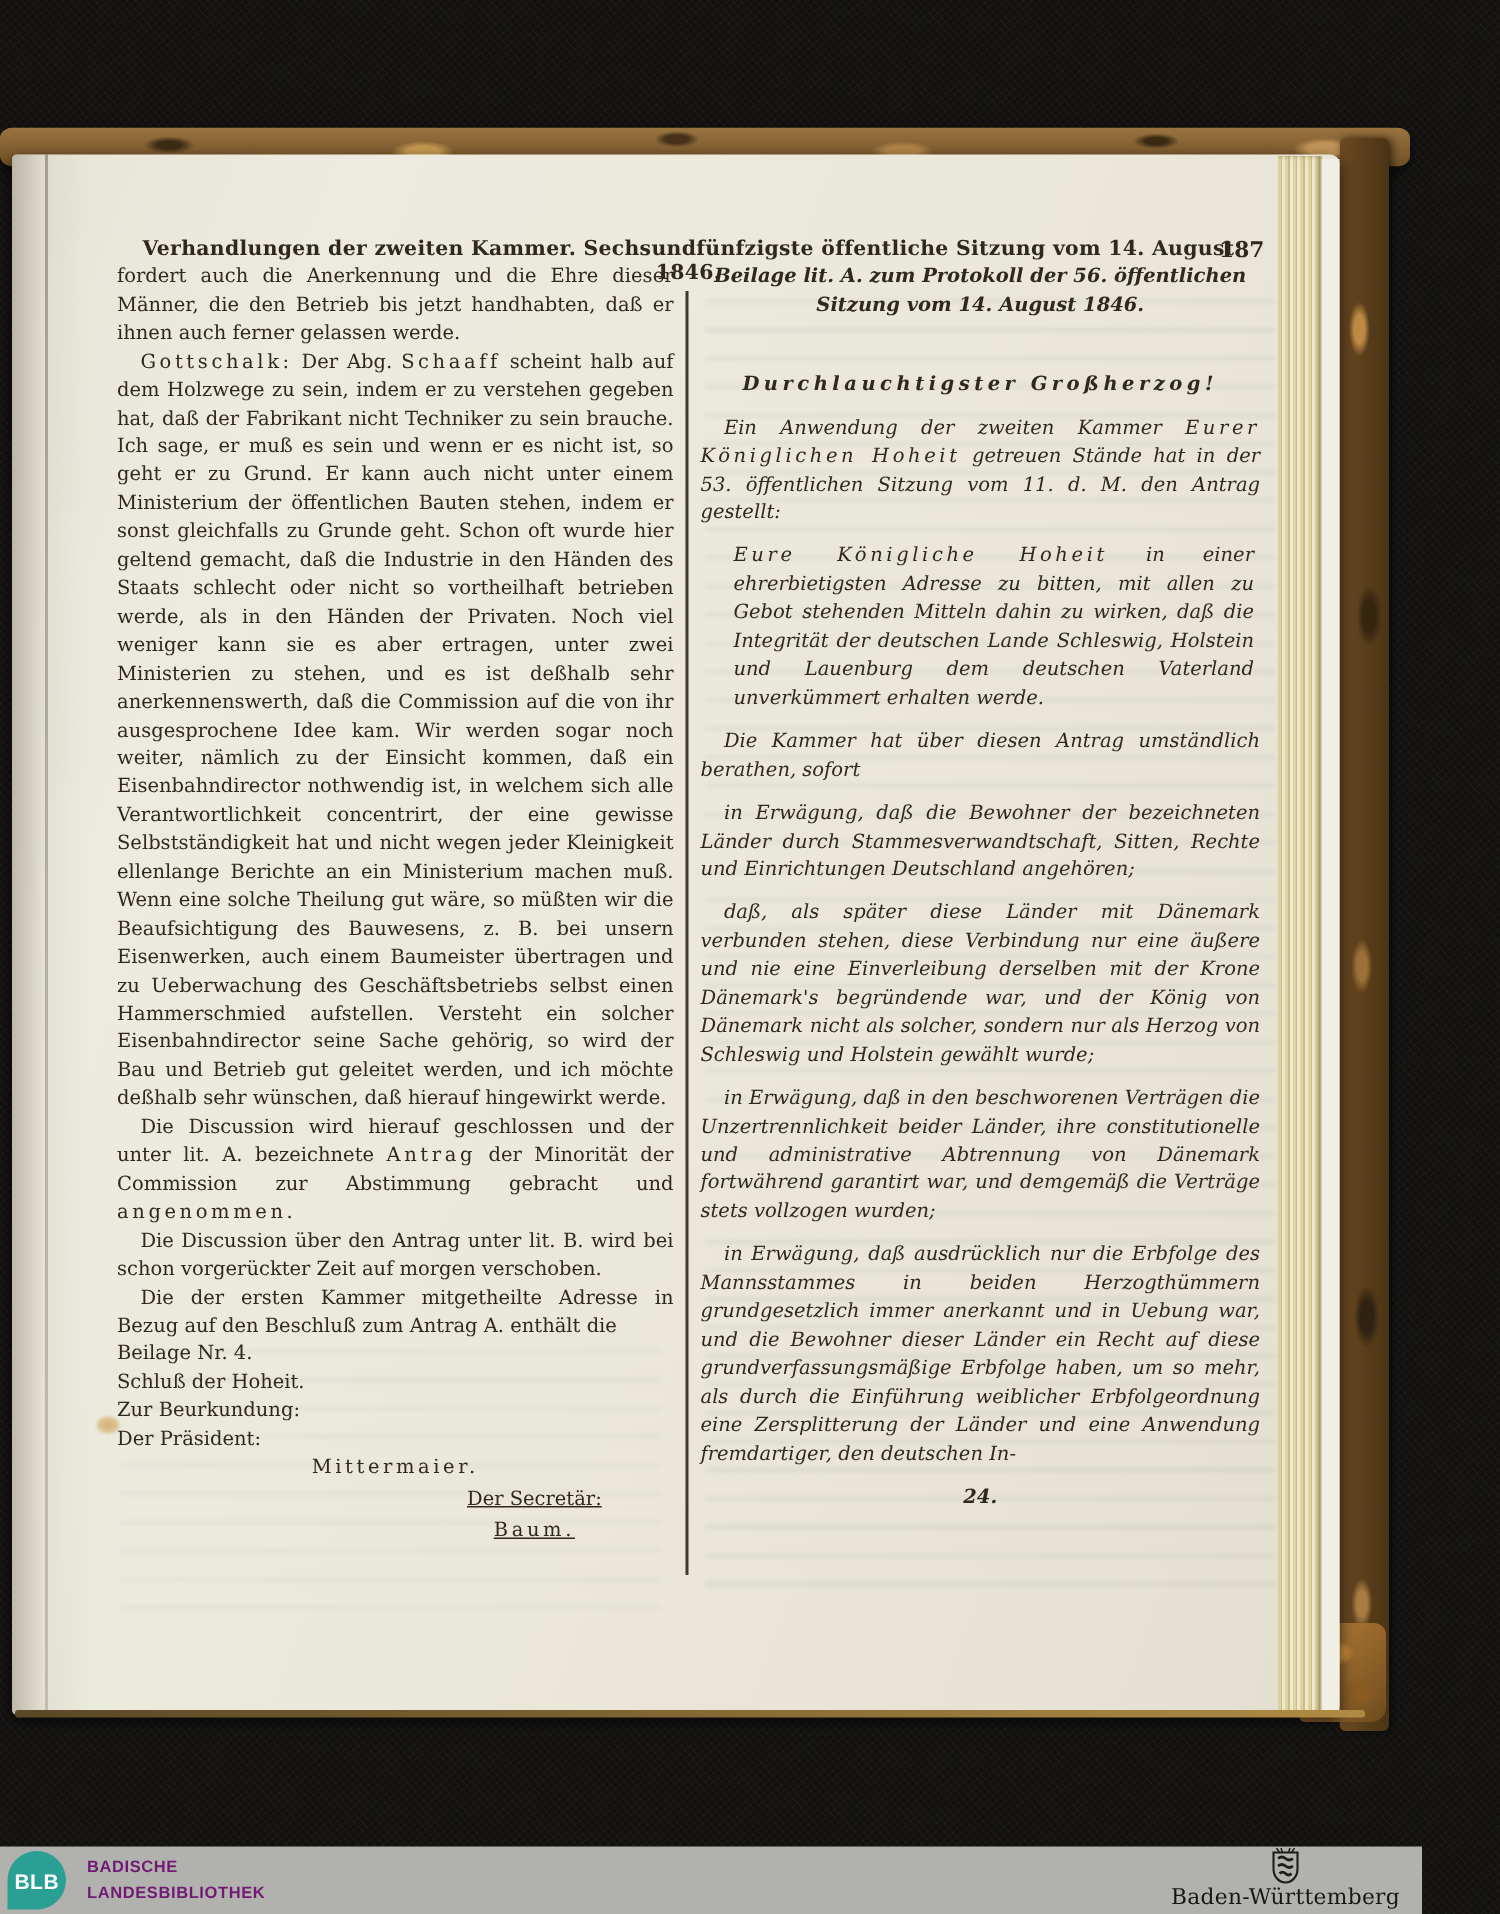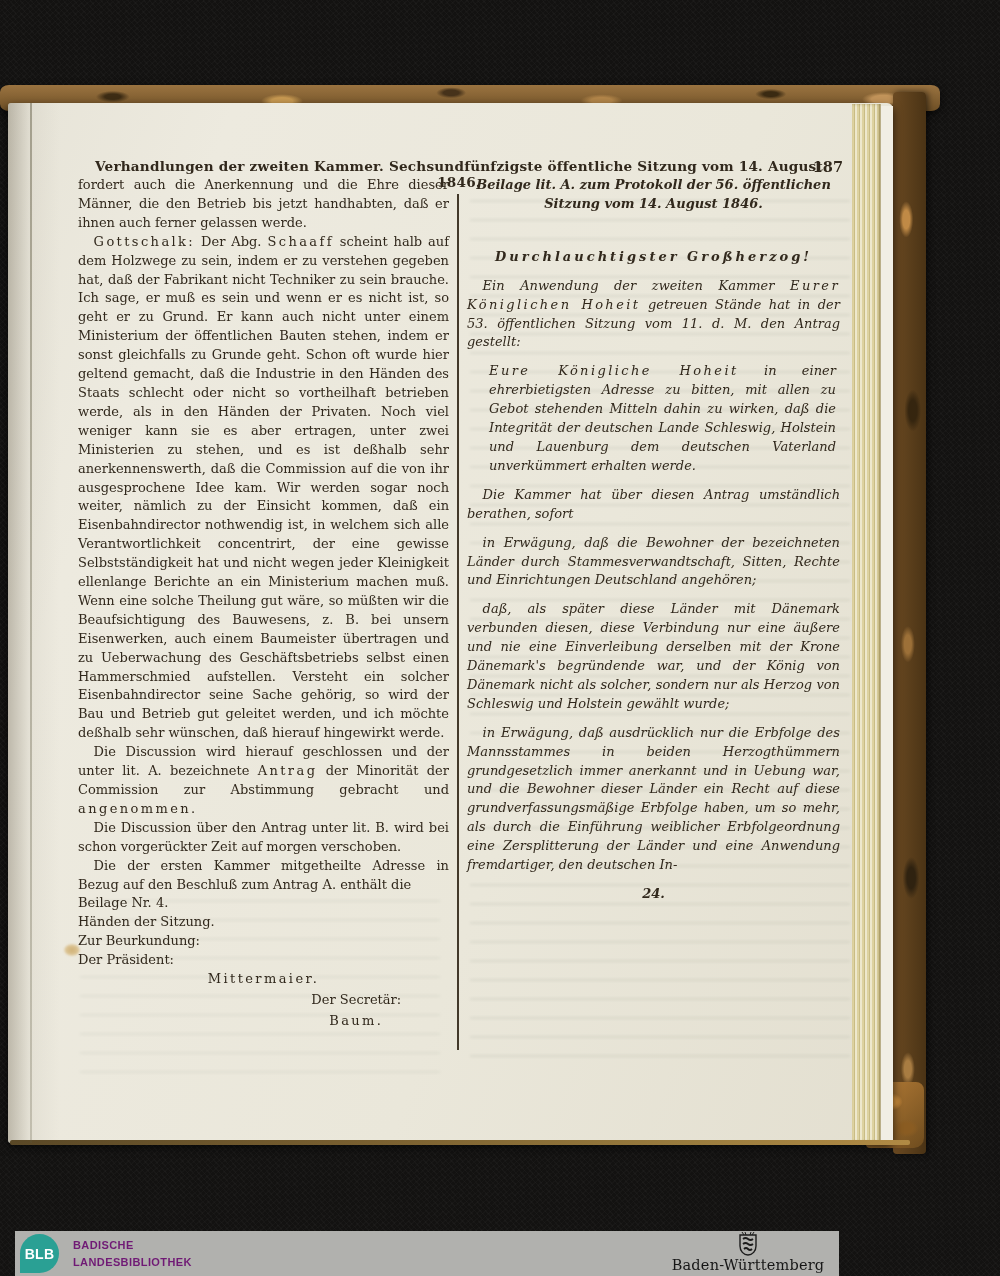--- a/index.html
+++ b/index.html
@@ -83,30 +83,30 @@
     hyphens:auto;-webkit-hyphens:auto;}
   .col-left{left:78px;width:371px;}
   .col-right{left:467px;width:373px;font-style:italic;}
   .col-divider{position:absolute;left:457px;top:194px;width:1.5px;height:856px;background:#43392a;}
   .col p{margin:0;}
   .sperr{letter-spacing:2.4px;}
   p[data-role="body"]{text-indent:1.2em;}
   p[data-role="body-flush"]{text-indent:0;}
   p[data-role="centered"]{text-indent:0;}
   p[data-role="centered-spaced"]{text-align:center;text-indent:0;letter-spacing:2.4px;}
-  p[data-role="attestation"]{margin-left:50%;text-align:center;text-indent:0;margin-top:2px;}
+  p[data-role="attestation"]{margin-left:50%;text-align:center;text-indent:0;margin-top:2px;text-decoration:underline;}
   p[data-role="quote"]{margin:10px 4px 10px 22px;text-indent:0;}
   p[data-role="protocol-heading"]{text-align:center;text-indent:0;font-weight:bold;margin-bottom:34px;}
   p[data-role="heading-1"]{text-align:center;text-indent:0;letter-spacing:3px;font-weight:bold;margin-bottom:10px;}
   p[data-role="heading-2"]{text-align:center;text-indent:0;letter-spacing:3px;font-weight:bold;margin-bottom:21px;}
   .col-right p[data-role="body"]{margin-bottom:10px;}
   p[data-role="page-signature"]{text-align:center;text-indent:0;margin-top:2px;font-weight:bold;}
 
   
-  .footer{position:absolute;left:15px;top:1231px;width:824px;height:45px;background:#b1b1ae;
+  .footer{position:absolute;left:0;top:1231px;width:948px;height:45px;background:#b1b1ae;
     font-family:"Liberation Sans", sans-serif;text-decoration:underline;}
   .blb-badge{position:absolute;left:5px;top:3px;width:39px;height:39px;background:#2aa094;
     border-radius:50% 50% 50% 0;display:flex;align-items:center;justify-content:center;}
   .blb-badge span{color:#fff;font-weight:bold;font-size:14px;letter-spacing:.3px;}
   .blb-name{position:absolute;left:58px;top:6px;color:#701a75;font-weight:bold;
     font-size:11px;line-height:16.5px;letter-spacing:.4px;}
   .bw{position:absolute;right:6px;top:0;width:170px;height:45px;text-align:center;color:#161616;}
   .bw svg{display:block;margin:1px auto 0;}
   .bw-label{font-family:"DejaVu Serif", serif;font-size:14.5px;letter-spacing:.2px;margin-top:0;}
 </style>
@@ -131,36 +131,37 @@
   <div class="page-header print">Verhandlungen der zweiten Kammer. Sechsundfünfzigste öffentliche Sitzung vom 14. August 1846.</div>
   <div class="folio print">187</div>
 
   <div class="col col-left print" id="col-left" lang="de">
       <p data-role="body-flush"><span>fordert auch die Anerkennung und die Ehre dieser Männer, die den Betrieb bis jetzt handhabten, daß er ihnen auch ferner gelassen werde.</span></p>
       <p data-role="body"><span class="sperr">Gottschalk:</span><span> Der Abg. </span><span class="sperr">Schaaff</span><span> scheint halb auf dem Holzwege zu sein, indem er zu verstehen gegeben hat, daß der Fabrikant nicht Techniker zu sein brauche. Ich sage, er muß es sein und wenn er es nicht ist, so geht er zu Grund. Er kann auch nicht unter einem Ministerium der öffentlichen Bauten stehen, indem er sonst gleichfalls zu Grunde geht. Schon oft wurde hier geltend gemacht, daß die Industrie in den Händen des Staats schlecht oder nicht so vortheilhaft betrieben werde, als in den Händen der Privaten. Noch viel weniger kann sie es aber ertragen, unter zwei Ministerien zu stehen, und es ist deßhalb sehr anerkennenswerth, daß die Commission auf die von ihr ausgesprochene Idee kam. Wir werden sogar noch weiter, nämlich zu der Einsicht kommen, daß ein Eisenbahndirector nothwendig ist, in welchem sich alle Verantwortlichkeit concentrirt, der eine gewisse Selbstständigkeit hat und nicht wegen jeder Kleinigkeit ellenlange Berichte an ein Ministerium machen muß. Wenn eine solche Theilung gut wäre, so müßten wir die Beaufsichtigung des Bauwesens, z. B. bei unsern Eisenwerken, auch einem Baumeister übertragen und zu Ueberwachung des Geschäftsbetriebs selbst einen Hammerschmied aufstellen. Versteht ein solcher Eisenbahndirector seine Sache gehörig, so wird der Bau und Betrieb gut geleitet werden, und ich möchte deßhalb sehr wünschen, daß hierauf hingewirkt werde.</span></p>
       <p data-role="body"><span>Die Discussion wird hierauf geschlossen und der unter lit. A. bezeichnete </span><span class="sperr">Antrag</span><span> der Minorität der Commission zur Abstimmung gebracht und </span><span class="sperr">angenommen.</span></p>
       <p data-role="body"><span>Die Discussion über den Antrag unter lit. B. wird bei schon vorgerückter Zeit auf morgen verschoben.</span></p>
       <p data-role="body"><span>Die der ersten Kammer mitgetheilte Adresse in Bezug auf den Beschluß zum Antrag A. enthält die</span></p>
       <p data-role="centered"><span>Beilage Nr. 4.</span></p>
-      <p data-role="body-flush"><span>Händen der Sitzung.</span></p>
+      <p data-role="body-flush"><span>Schluß der Hoheit.</span></p>
       <p data-role="centered"><span>Zur Beurkundung:</span></p>
       <p data-role="centered"><span>Der Präsident:</span></p>
       <p data-role="centered-spaced"><span>Mittermaier.</span></p>
       <p data-role="attestation"><span>Der Secretär:</span></p>
       <p data-role="attestation"><span class="sperr">Baum.</span></p>
     </div>
   <div class="col-divider"></div>
   <div class="col col-right print" id="col-right" lang="de">
       <p data-role="protocol-heading"><span>Beilage lit. A. zum Protokoll der 56. öffentlichen Sitzung vom 14. August 1846.</span></p>
       <p data-role="heading-1"><span>Durchlauchtigster Großherzog!</span></p>
       <p data-role="body"><span>Ein Anwendung der zweiten Kammer </span><span class="sperr">Eurer Königlichen Hoheit</span><span> getreuen Stände hat in der 53. öffentlichen Sitzung vom 11. d. M. den Antrag gestellt:</span></p>
       <p data-role="quote"><span class="sperr">Eure Königliche Hoheit</span><span> in einer ehrerbietigsten Adresse zu bitten, mit allen zu Gebot stehenden Mitteln dahin zu wirken, daß die Integrität der deutschen Lande Schleswig, Holstein und Lauenburg dem deutschen Vaterland unverkümmert erhalten werde.</span></p>
       <p data-role="body"><span>Die Kammer hat über diesen Antrag umständlich berathen, sofort</span></p>
       <p data-role="body"><span>in Erwägung, daß die Bewohner der bezeichneten Länder durch Stammesverwandtschaft, Sitten, Rechte und Einrichtungen Deutschland angehören;</span></p>
-      <p data-role="body"><span>daß, als später diese Länder mit Dänemark verbunden diesen, diese Verbindung nur eine äußere und nie eine Einverleibung derselben mit der Krone Dänemark's begründende war, und der König von Dänemark nicht als solcher, sondern nur als Herzog von Schleswig und Holstein gewählt wurde;</span></p>
+      <p data-role="body"><span>daß, als später diese Länder mit Dänemark verbunden stehen, diese Verbindung nur eine äußere und nie eine Einverleibung derselben mit der Krone Dänemark's begründende war, und der König von Dänemark nicht als solcher, sondern nur als Herzog von Schleswig und Holstein gewählt wurde;</span></p>
+      <p data-role="body"><span>in Erwägung, daß in den beschworenen Verträgen die Unzertrennlichkeit beider Länder, ihre constitutionelle und administrative Abtrennung von Dänemark fortwährend garantirt war, und demgemäß die Verträge stets vollzogen wurden;</span></p>
       <p data-role="body"><span>in Erwägung, daß ausdrücklich nur die Erbfolge des Mannsstammes in beiden Herzogthümmern grundgesetzlich immer anerkannt und in Uebung war, und die Bewohner dieser Länder ein Recht auf diese grundverfassungsmäßige Erbfolge haben, um so mehr, als durch die Einführung weiblicher Erbfolgeordnung eine Zersplitterung der Länder und eine Anwendung fremdartiger, den deutschen In-</span></p>
       <p data-role="page-signature"><span>24.</span></p>
     </div>
 
   <div class="footer">
     <div class="blb-badge">
       <span>BLB</span>
     </div>
     <div class="blb-name">
       <div>BADISCHE</div>

